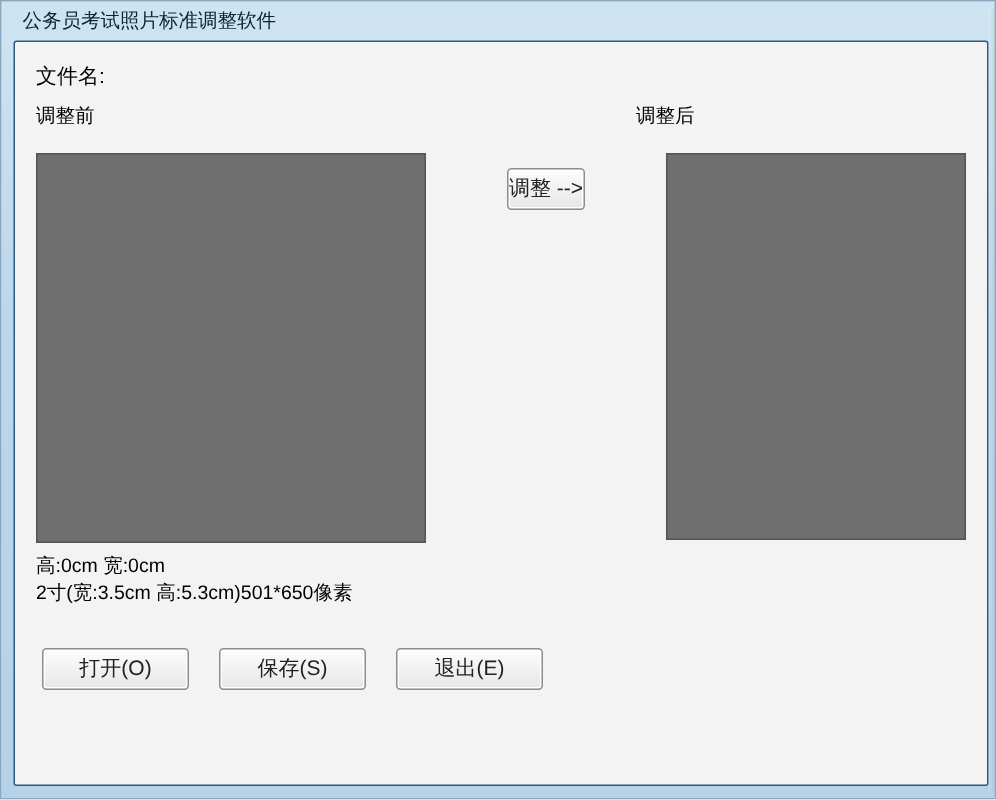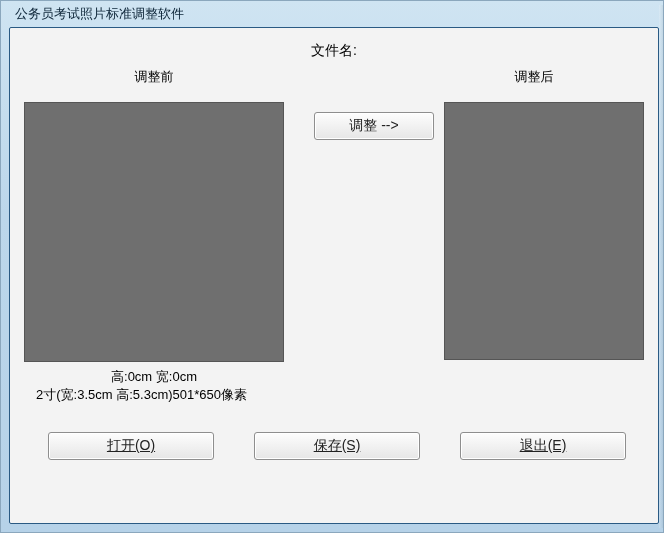--- a/index.html
+++ b/index.html
@@ -31,21 +31,20 @@
   }
   .client {
     box-sizing: border-box;
     width: 100%;
     height: calc(100% - 26px);
     background: #f3f3f3;
     border: 1px solid #2a5a83;
     border-radius: 2px;
     padding: 12px 14px 14px 14px;
     position: relative;
-    text-align: center;
   }
   .row-filename {
     margin: 2px 0 8px 0;
     font-size: 14px;
   }
   .labels-row {
     display: flex;
     width: 100%;
     margin-bottom: 16px;
   }
@@ -79,29 +78,28 @@
     flex: 1;
     display: flex;
     justify-content: center;
     padding-top: 10px;
   }
   .btn {
     display: inline-flex;
     align-items: center;
     justify-content: center;
     height: 26px;
-    padding: 0 34px;
+    padding: 0 0;
     font-size: 14px;
     background: linear-gradient(#fdfdfd, #e6e6e6);
     border: 1px solid #8e8e8e;
     border-radius: 3px;
     box-shadow: inset 0 0 0 1px #ffffff;
     color: #222;
     user-select: none;
-    margin-left: 20px;
   }
   .dims-row {
     display: flex;
     width: 100%;
     margin-top: 6px;
     font-size: 13px;
     flex-direction: column;
   }
   .dims-row .left { width: 260px; }
   .dims-row .spacer { flex: 1; }
@@ -109,21 +107,21 @@
   .hint {
     margin-top: 10px;
     font-size: 14px;
   }
   .buttons-row {
     display: flex;
     gap: 20px;
     margin-top: 28px;
     margin-left: 4px;
   }
-  .buttons-row .btn { min-width: 96px; text-decoration: underline; }
+  .buttons-row .btn { min-width: 96px; }
   
   .resize-edge {
     position: absolute;
     top: 4px;
     right: 0;
     width: 4px;
     height: calc(100% - 8px);
     background: linear-gradient(to right, rgba(255,255,255,0.2), rgba(0,0,0,0.05));
   }
 </style>

